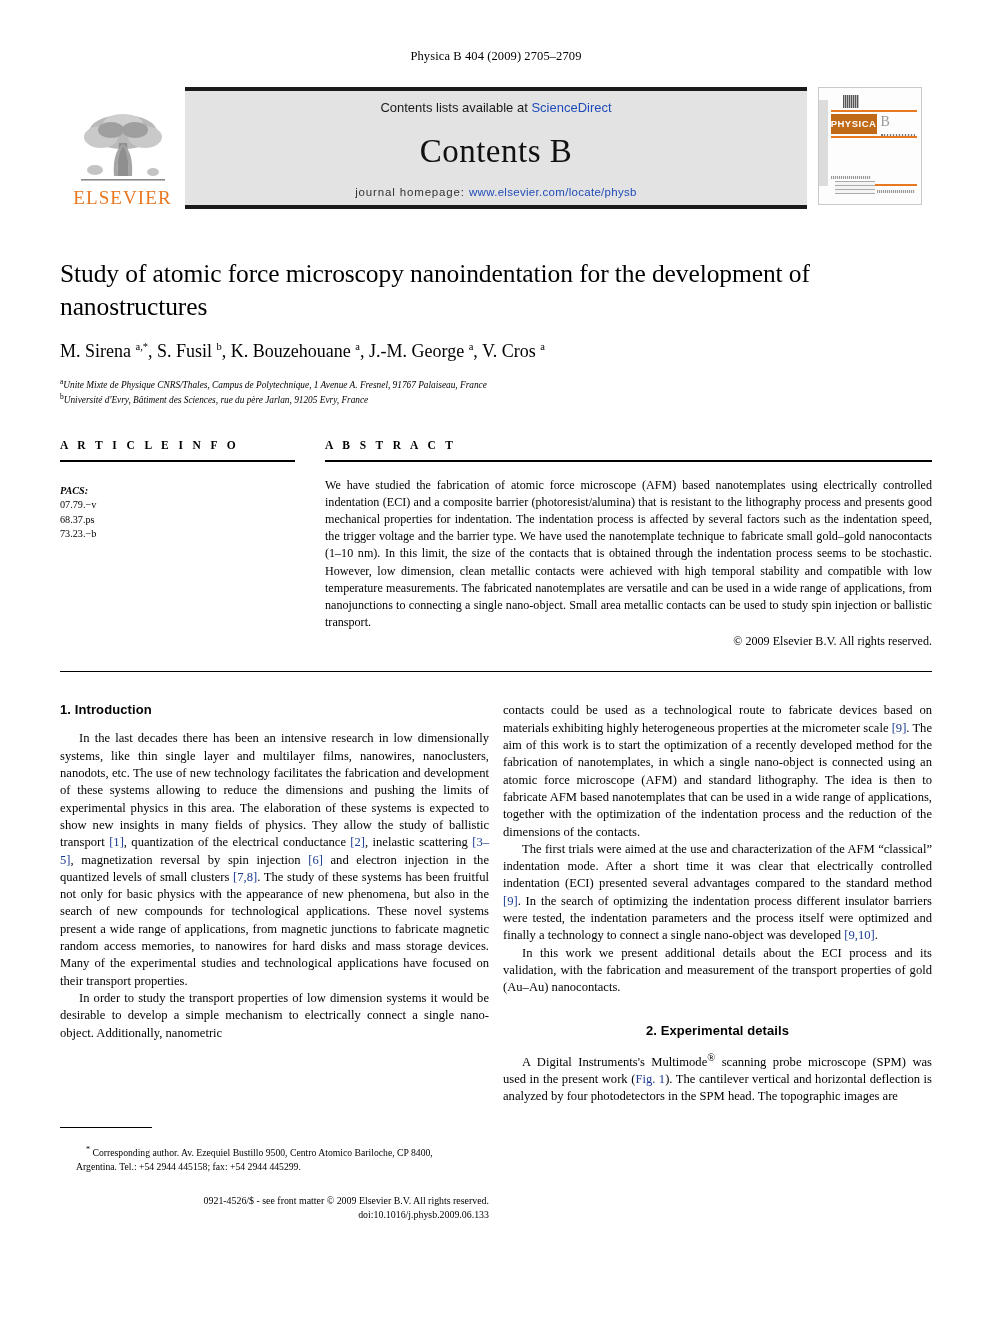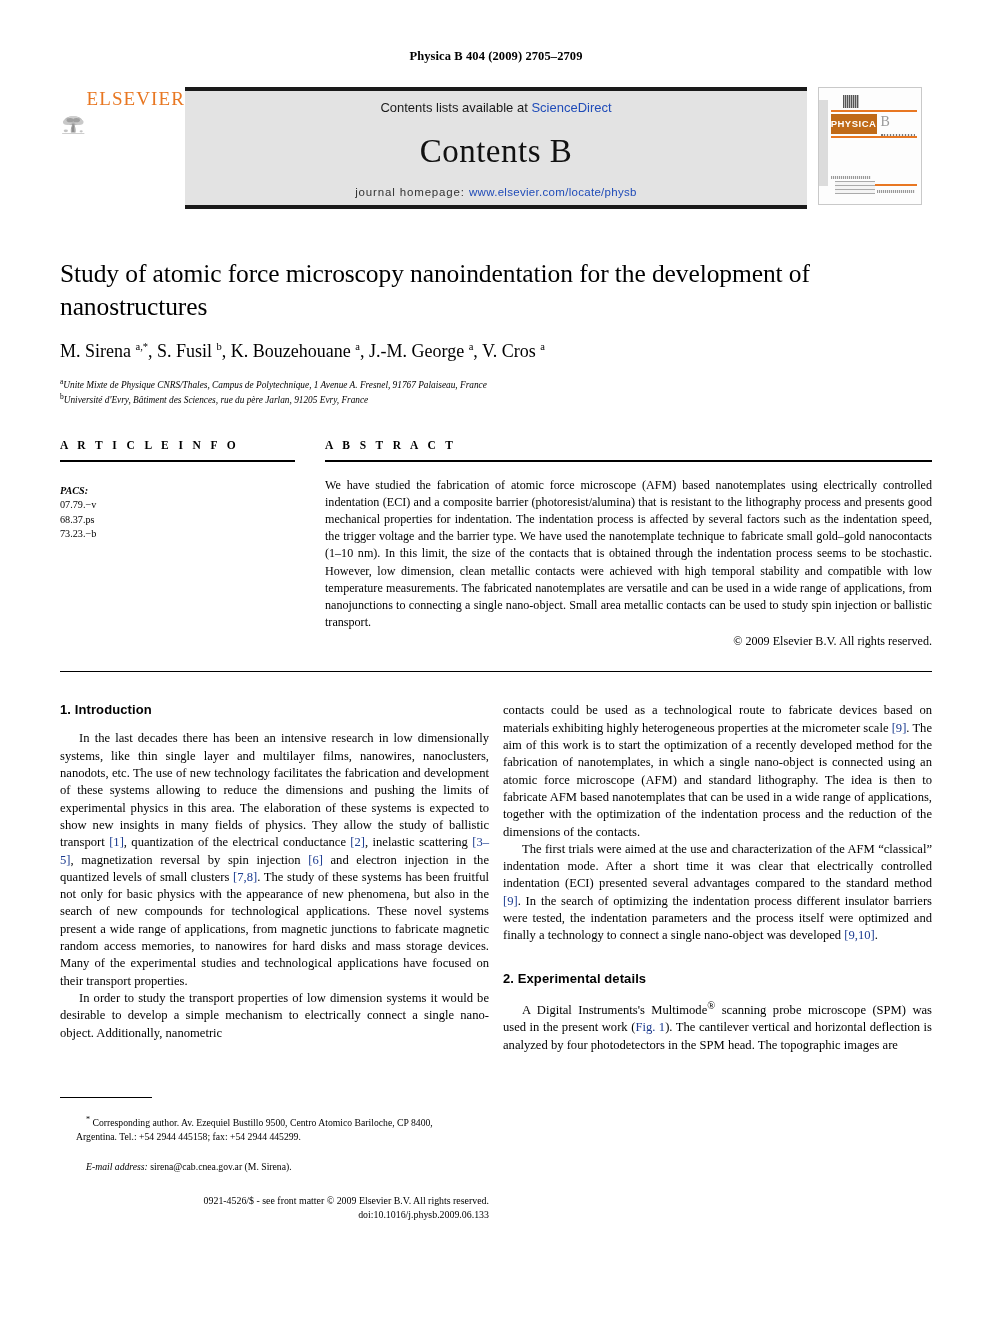--- a/index.html
+++ b/index.html
@@ -20,38 +20,38 @@
     height: 1323px;
     position: relative;
     box-sizing: border-box;
     padding: 0 60px;
   }
 
   
   .running-head {
     text-align: center;
     font-size: 12.5px;
-    font-weight: bold;
+    font-weight: normal;
     padding-top: 49px;
     letter-spacing: .1px;
   }
 
   
   .masthead {
     margin-top: 23px;
     height: 122px;
     display: flex;
     align-items: stretch;
   }
   .elsevier-logo {
     width: 125px;
     flex: 0 0 125px;
     display: flex;
-    flex-direction: row;
-    align-items: flex-start;
+    flex-direction: column;
+    align-items: center;
     justify-content: flex-end;
     padding-bottom: 2px;
   }
   .tree-svg { display: block; }
   .elsevier-word {
     color: #E87722;
     font-family: "Liberation Serif", serif;
     font-size: 19px;
     letter-spacing: 1.1px;
     margin-top: 2px;
@@ -217,21 +217,21 @@
     gap: 14px;
   }
   .bcol { flex: 1 1 0; min-width: 0; position: relative; }
   .sec-title {
     font-family: "Liberation Sans", sans-serif;
     font-size: 13px;
     font-weight: bold;
     margin: 0 0 13px 0;
     letter-spacing: .1px;
   }
-  .sec-title-2 { margin-top: 26px; }
+  .sec-title-2 { margin-top: 26px; text-align: center; }
   p.body {
     font-size: 12.6px;
     line-height: 1.375;
     text-align: justify;
     margin: 0;
     text-indent: 19px;
     hyphens: auto;
   }
   p.body + p.body { margin-top: 0; }
   .ref { color: #1a3a8f; }
@@ -354,29 +354,29 @@
   <div class="body-cols">
 
     <div class="bcol" style="height:520px;">
       <h2 class="sec-title">1.  Introduction</h2>
       <p class="body">In the last decades there has been an intensive research in low dimensionally systems, like thin single layer and multilayer films, nanowires, nanoclusters, nanodots, etc. The use of new technology facilitates the fabrication and development of these systems allowing to reduce the dimensions and pushing the limits of experimental physics in this area. The elaboration of these systems is expected to show new insights in many fields of physics. They allow the study of ballistic transport <span class="ref">[1]</span>, quantization of the electrical conductance <span class="ref">[2]</span>, inelastic scattering <span class="ref">[3–5]</span>, magnetization reversal by spin injection <span class="ref">[6]</span> and electron injection in the quantized levels of small clusters <span class="ref">[7,8]</span>. The study of these systems has been fruitful not only for basic physics with the appearance of new phenomena, but also in the search of new compounds for technological applications. These novel systems present a wide range of applications, from magnetic junctions to fabricate magnetic random access memories, to nanowires for hard disks and mass storage devices. Many of the experimental studies and technological applications have focused on their transport properties.</p>
       <p class="body">In order to study the transport properties of low dimension systems it would be desirable to develop a simple mechanism to electrically connect a single nano-object. Additionally, nanometric</p>
 
       <div class="footnote-wrap">
         <hr class="footnote-rule">
         <p class="footnote"><sup>*</sup> Corresponding author. Av. Ezequiel Bustillo 9500, Centro Atomico Bariloche, CP 8400, Argentina. Tel.: +54 2944 445158; fax: +54 2944 445299.</p>
-        <p class="footnote"><span class="em">E-mail address:</span> sirena@cab.cnea.gov.ar (M. Sirena).</p>
         <div class="footer-legal">
           <div>0921-4526/$ - see front matter © 2009 Elsevier B.V. All rights reserved.</div>
           <div>doi:10.1016/j.physb.2009.06.133</div>
         </div>
       </div>
     </div>
 
     <div class="bcol">
       <p class="body" style="text-indent:0;">contacts could be used as a technological route to fabricate devices based on materials exhibiting highly heterogeneous properties at the micrometer scale <span class="ref">[9]</span>. The aim of this work is to start the optimization of a recently developed method for the fabrication of nanotemplates, in which a single nano-object is connected using an atomic force microscope (AFM) and standard lithography. The idea is then to fabricate AFM based nanotemplates that can be used in a wide range of applications, together with the optimization of the indentation process and the reduction of the dimensions of the contacts.</p>
       <p class="body">The first trials were aimed at the use and characterization of the AFM “classical” indentation mode. After a short time it was clear that electrically controlled indentation (ECI) presented several advantages compared to the standard method <span class="ref">[9]</span>. In the search of optimizing the indentation process different insulator barriers were tested, the indentation parameters and the process itself were optimized and finally a technology to connect a single nano-object was developed <span class="ref">[9,10]</span>.</p>
+      <p class="body">In this work we present additional details about the ECI process and its validation, with the fabrication and measurement of the transport properties of gold (Au–Au) nanocontacts.</p>
       <h2 class="sec-title sec-title-2">2.  Experimental details</h2>
       <p class="body">A Digital Instruments's Multimode<sup>®</sup> scanning probe microscope (SPM) was used in the present work (<span class="ref">Fig. 1</span>). The cantilever vertical and horizontal deflection is analyzed by four photodetectors in the SPM head. The topographic images are</p>
     </div>
   </div>
 
 </div>
 
 </body></html>

